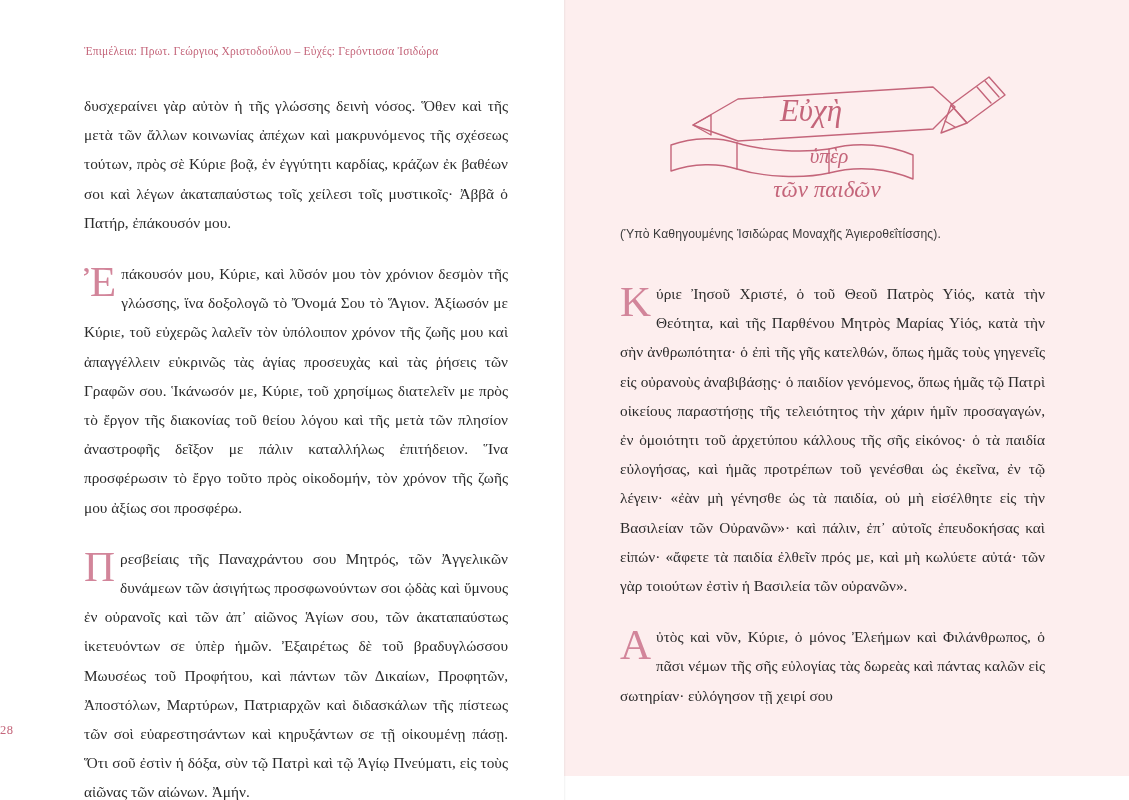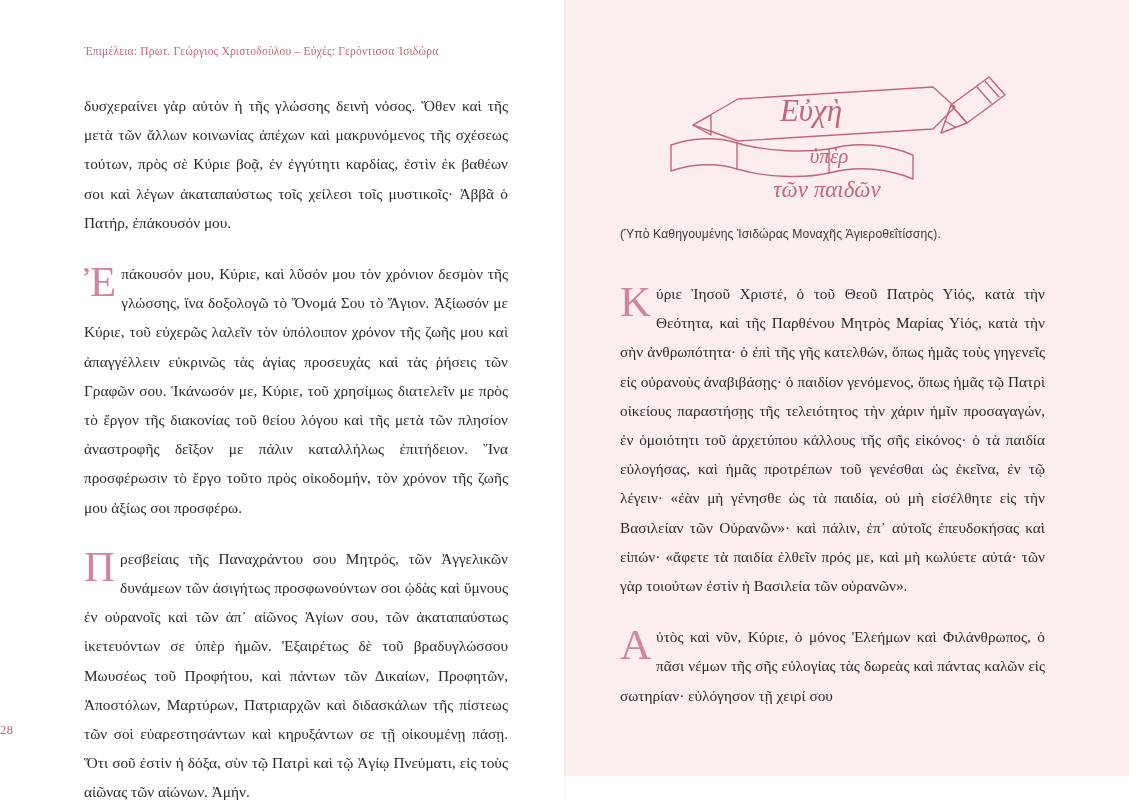--- a/index.html
+++ b/index.html
@@ -107,21 +107,21 @@
   }
 </style>
 </head>
 <body>
 
 <div class="spread">
 
   <div class="page page-left">
     <div class="running-head">Ἐπιμέλεια: Πρωτ. Γεώργιος Χριστοδούλου – Εὐχές: Γερόντισσα Ἰσιδώρα</div>
 
-    <p class="body-text">δυσχεραίνει γὰρ αὐτὸν ἡ τῆς γλώσσης δεινὴ νόσος. Ὅθεν καὶ τῆς μετὰ τῶν ἄλλων κοινωνίας ἀπέχων καὶ μακρυνόμενος τῆς σχέσεως τούτων, πρὸς σὲ Κύριε βοᾷ, ἐν ἐγγύτητι καρδίας, ἐστὶν ἐκ βαθέων σοι καὶ λέγων ἀκαταπαύστως τοῖς χείλεσι τοῖς μυστικοῖς· Ἀββᾶ ὁ Πατήρ, ἐπάκουσόν μου.</p>
+    <p class="body-text">δυσχεραίνει γὰρ αὐτὸν ἡ τῆς γλώσσης δεινὴ νόσος. Ὅθεν καὶ τῆς μετὰ τῶν ἄλλων κοινωνίας ἀπέχων καὶ μακρυνόμενος τῆς σχέσεως τούτων, πρὸς σὲ Κύριε βοᾷ, ἐν ἐγγύτητι καρδίας, κράζων ἐκ βαθέων σοι καὶ λέγων ἀκαταπαύστως τοῖς χείλεσι τοῖς μυστικοῖς· Ἀββᾶ ὁ Πατήρ, ἐπάκουσόν μου.</p>
 
     <p class="body-text dropcap-para"><span class="dropcap">Ἐ</span><span>πάκουσόν μου, Κύριε, καὶ λῦσόν μου τὸν χρόνιον δεσμὸν τῆς γλώσσης, ἵνα δοξολογῶ τὸ Ὄνομά Σου τὸ Ἅγιον. Ἀξίωσόν με Κύριε, τοῦ εὐχερῶς λαλεῖν τὸν ὑπόλοιπον χρόνον τῆς ζωῆς μου καὶ ἀπαγγέλλειν εὐκρινῶς τὰς ἁγίας προσευχὰς καὶ τὰς ῥήσεις τῶν Γραφῶν σου. Ἱκάνωσόν με, Κύριε, τοῦ χρησίμως διατελεῖν με πρὸς τὸ ἔργον τῆς διακονίας τοῦ θείου λόγου καὶ τῆς μετὰ τῶν πλησίον ἀναστροφῆς δεῖξον με πάλιν καταλλήλως ἐπιτήδειον. Ἵνα προσφέρωσιν τὸ ἔργο τοῦτο πρὸς οἰκοδομήν, τὸν χρόνον τῆς ζωῆς μου ἀξίως σοι προσφέρω.</span></p>
 
     <p class="body-text dropcap-para"><span class="dropcap">Π</span><span>ρεσβείαις τῆς Παναχράντου σου Μητρός, τῶν Ἀγγελικῶν δυνάμεων τῶν ἀσιγήτως προσφωνούντων σοι ᾠδὰς καὶ ὕμνους ἐν οὐρανοῖς καὶ τῶν ἀπ᾽ αἰῶνος Ἁγίων σου, τῶν ἀκαταπαύστως ἱκετευόντων σε ὑπὲρ ἡμῶν. Ἐξαιρέτως δὲ τοῦ βραδυγλώσσου Μωυσέως τοῦ Προφήτου, καὶ πάντων τῶν Δικαίων, Προφητῶν, Ἀποστόλων, Μαρτύρων, Πατριαρχῶν καὶ διδασκάλων τῆς πίστεως τῶν σοὶ εὐαρεστησάντων καὶ κηρυξάντων σε τῇ οἰκουμένῃ πάσῃ. Ὅτι σοῦ ἐστὶν ἡ δόξα, σὺν τῷ Πατρὶ καὶ τῷ Ἁγίῳ Πνεύματι, εἰς τοὺς αἰῶνας τῶν αἰώνων. Ἀμήν.</span></p>
 
     <div class="folio">28</div>
   </div>
 
   <div class="page page-right">
     <div class="gutter-shadow"></div>

